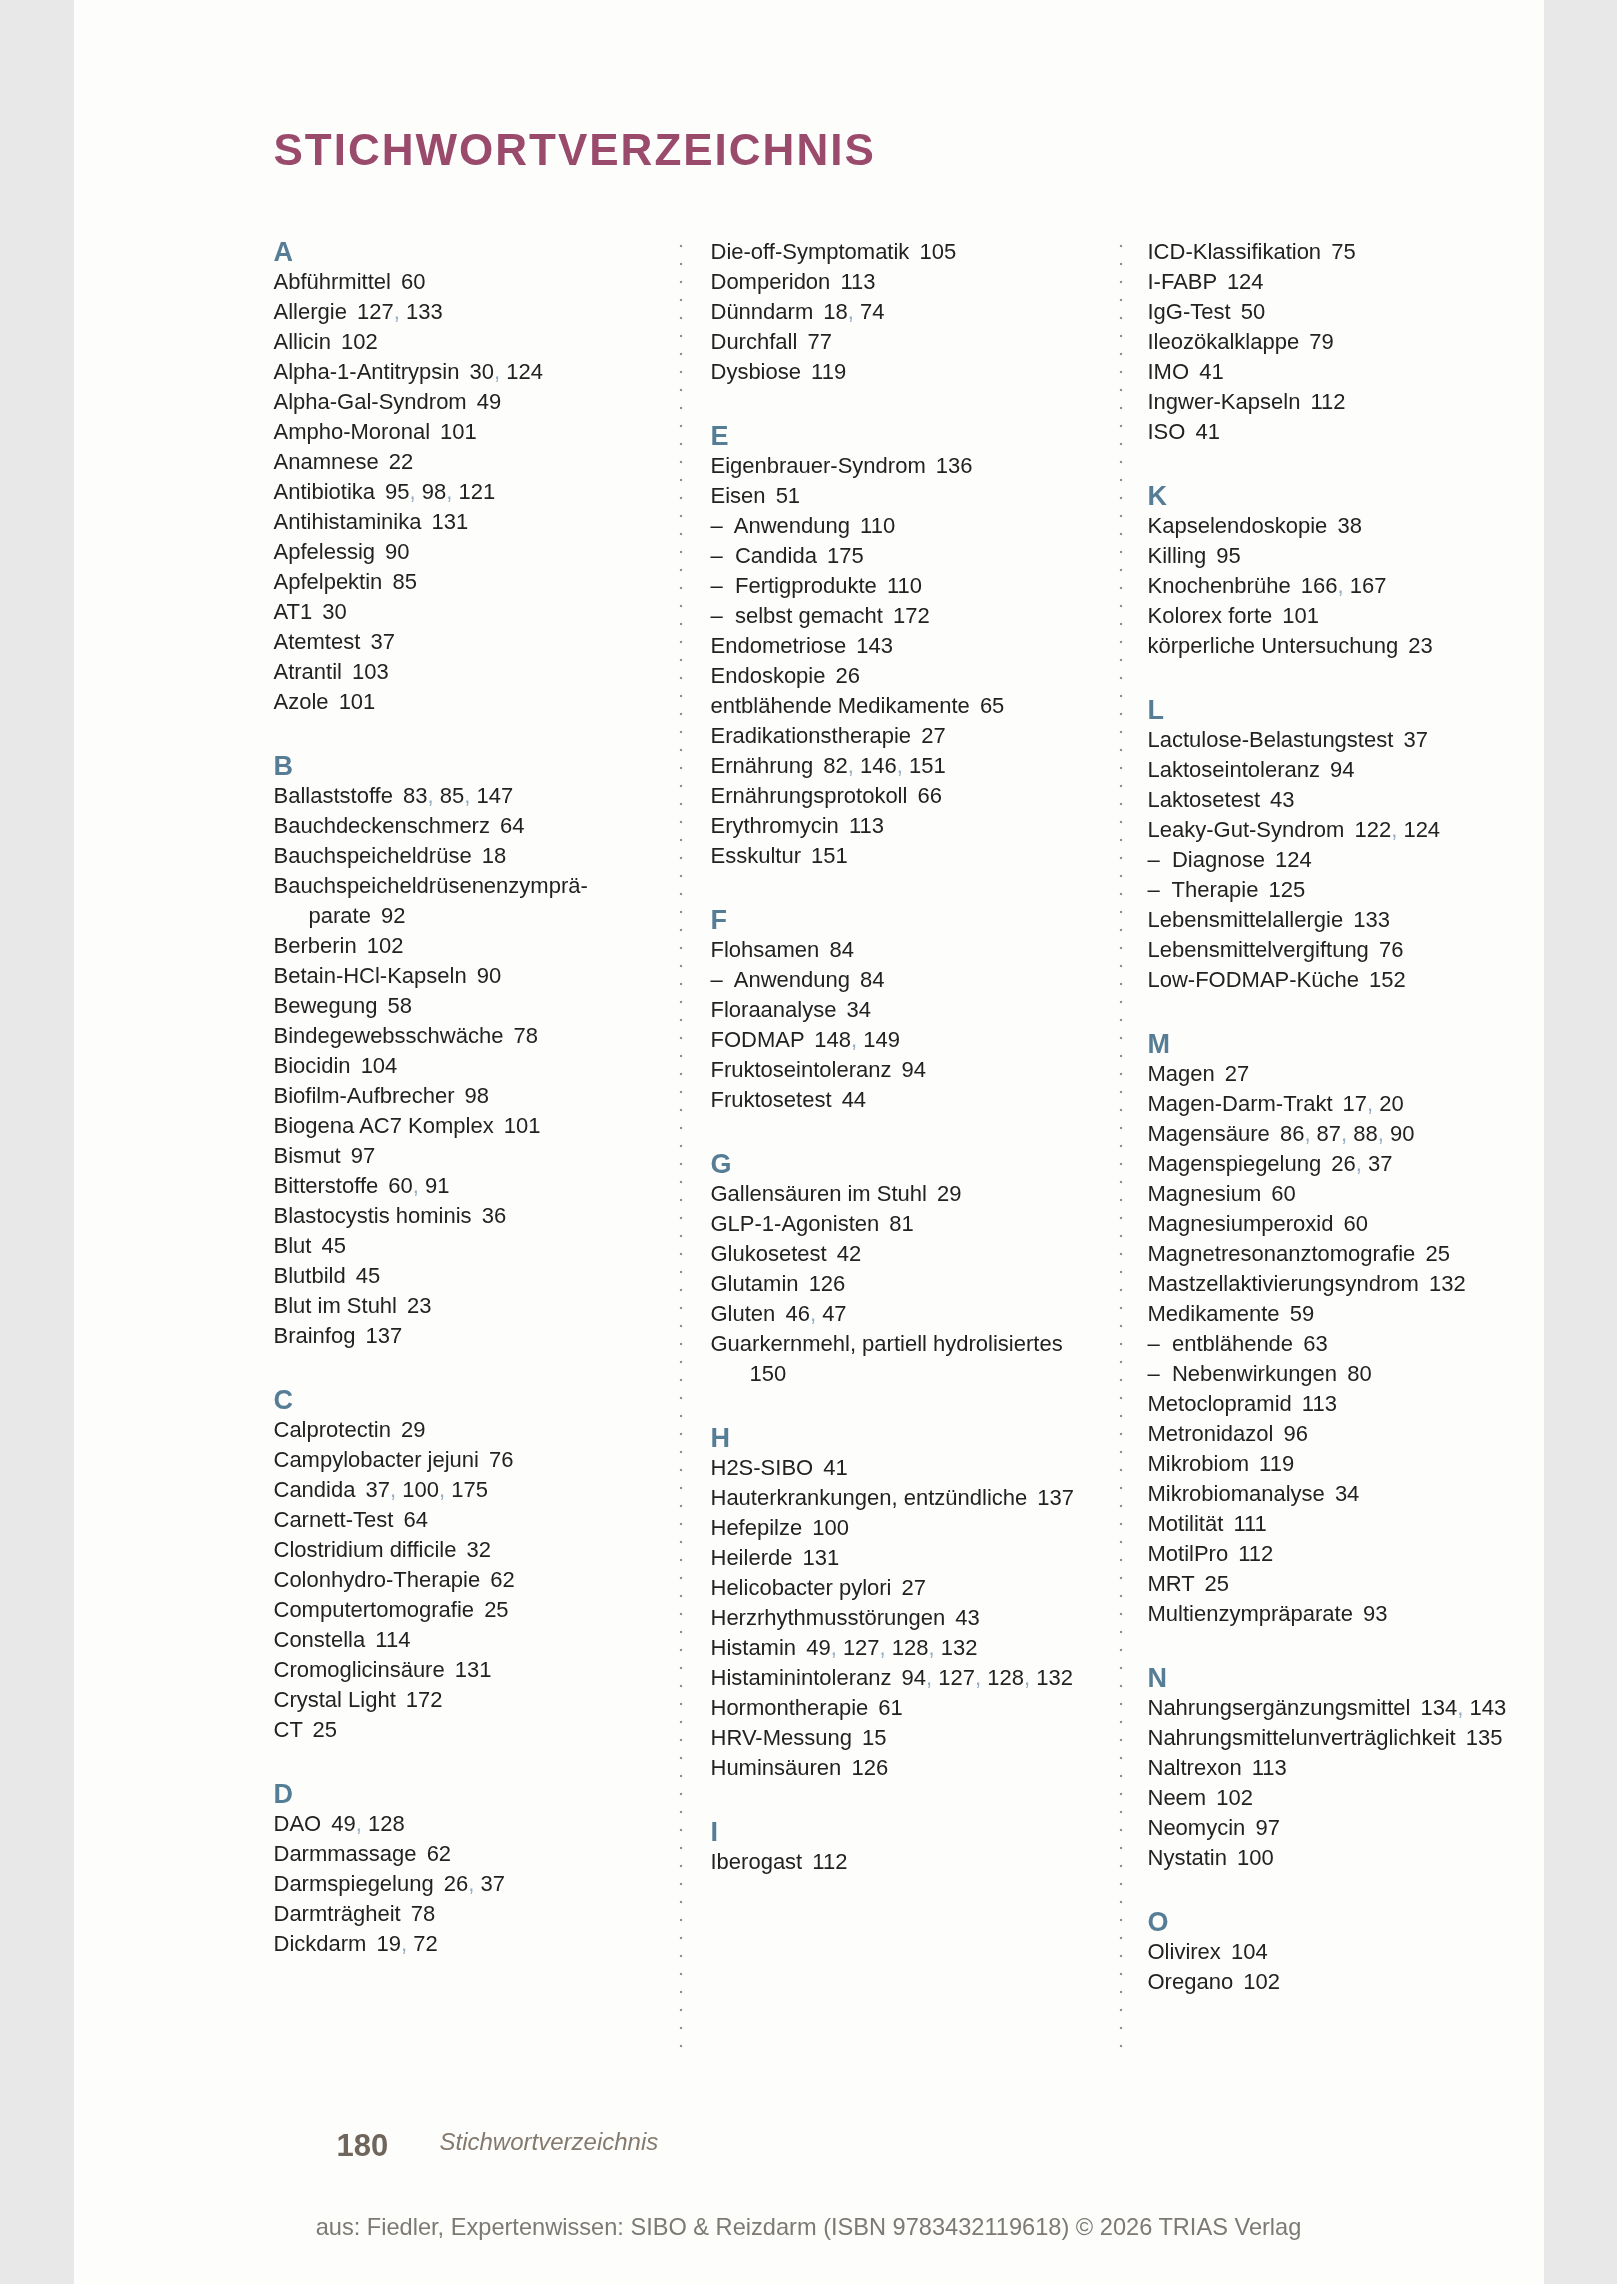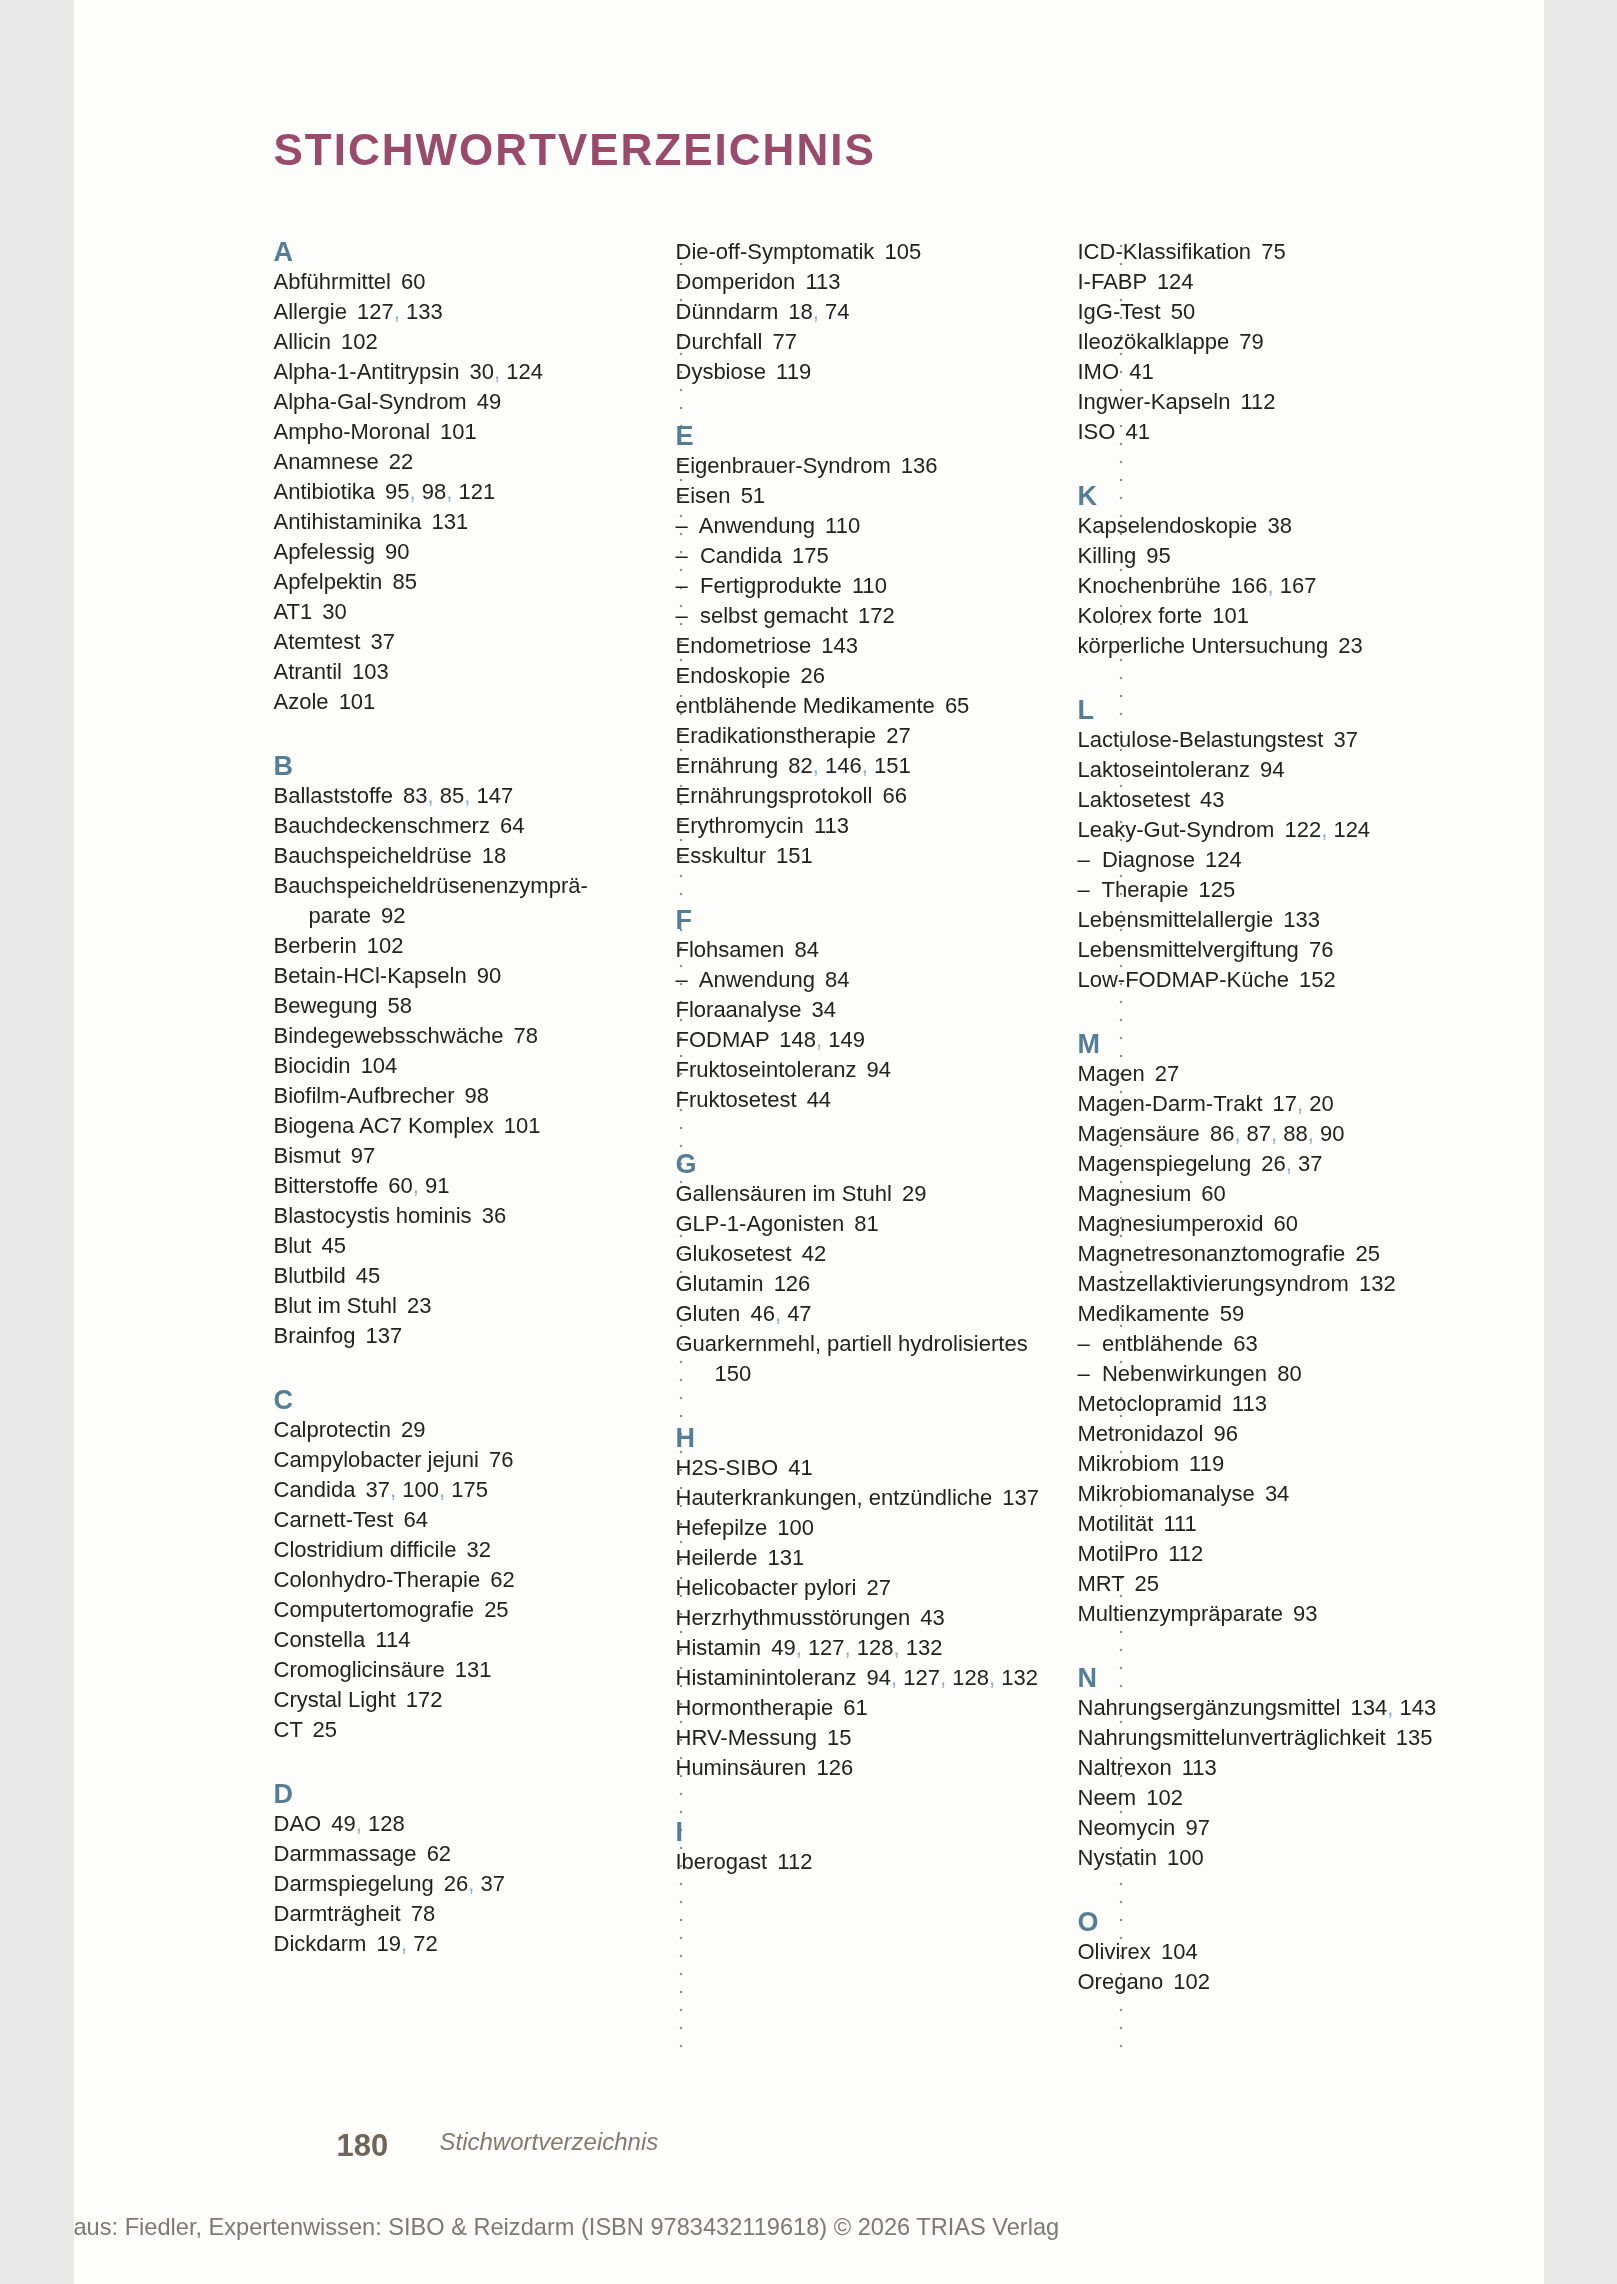--- a/index.html
+++ b/index.html
@@ -16,21 +16,21 @@
     position:absolute; left:200px; top:125px;
     font-size:44px; font-weight:700; letter-spacing:2px;
     color:var(--c-title, #9a4a6b);
     white-space:nowrap;
   }
   .columns {
     position:absolute; left:200px; top:237px;
     display:flex; align-items:flex-start;
   }
   .col { width:369px; }
-  .col + .col { margin-left:33px; }
+  .col + .col { margin-left:68px; }
   .section { margin-top:34px; }
   .section:first-child { margin-top:0; }
   .letter {
     font-size:27px; font-weight:700; line-height:30px;
     color:var(--c-letter, #567d96);
   }
   .entry {
     font-size:22px; line-height:30px;
     padding-left:35px; text-indent:-35px;
     color:var(--c-text, #222222);
@@ -50,21 +50,21 @@
     font-size:31px; font-weight:700;
     color:var(--c-folio, #6f655c);
   }
   .folio-label {
     position:absolute; left:366px; top:2128px;
     font-size:24px; font-style:italic;
     color:var(--c-folio-label, #857a6e);
   }
   .copyright {
     position:absolute; left:0; top:2214px; width:100%;
-    font-size:23.6px;
+    text-align:center; font-size:23.6px;
     color:var(--c-copy, #7d7a74);
   }
 </style>
 </head>
 <body>
 
 <div class="page">
   <div class="title">STICHWORTVERZEICHNIS</div>
 
   <div class="dotsep s1"></div>

